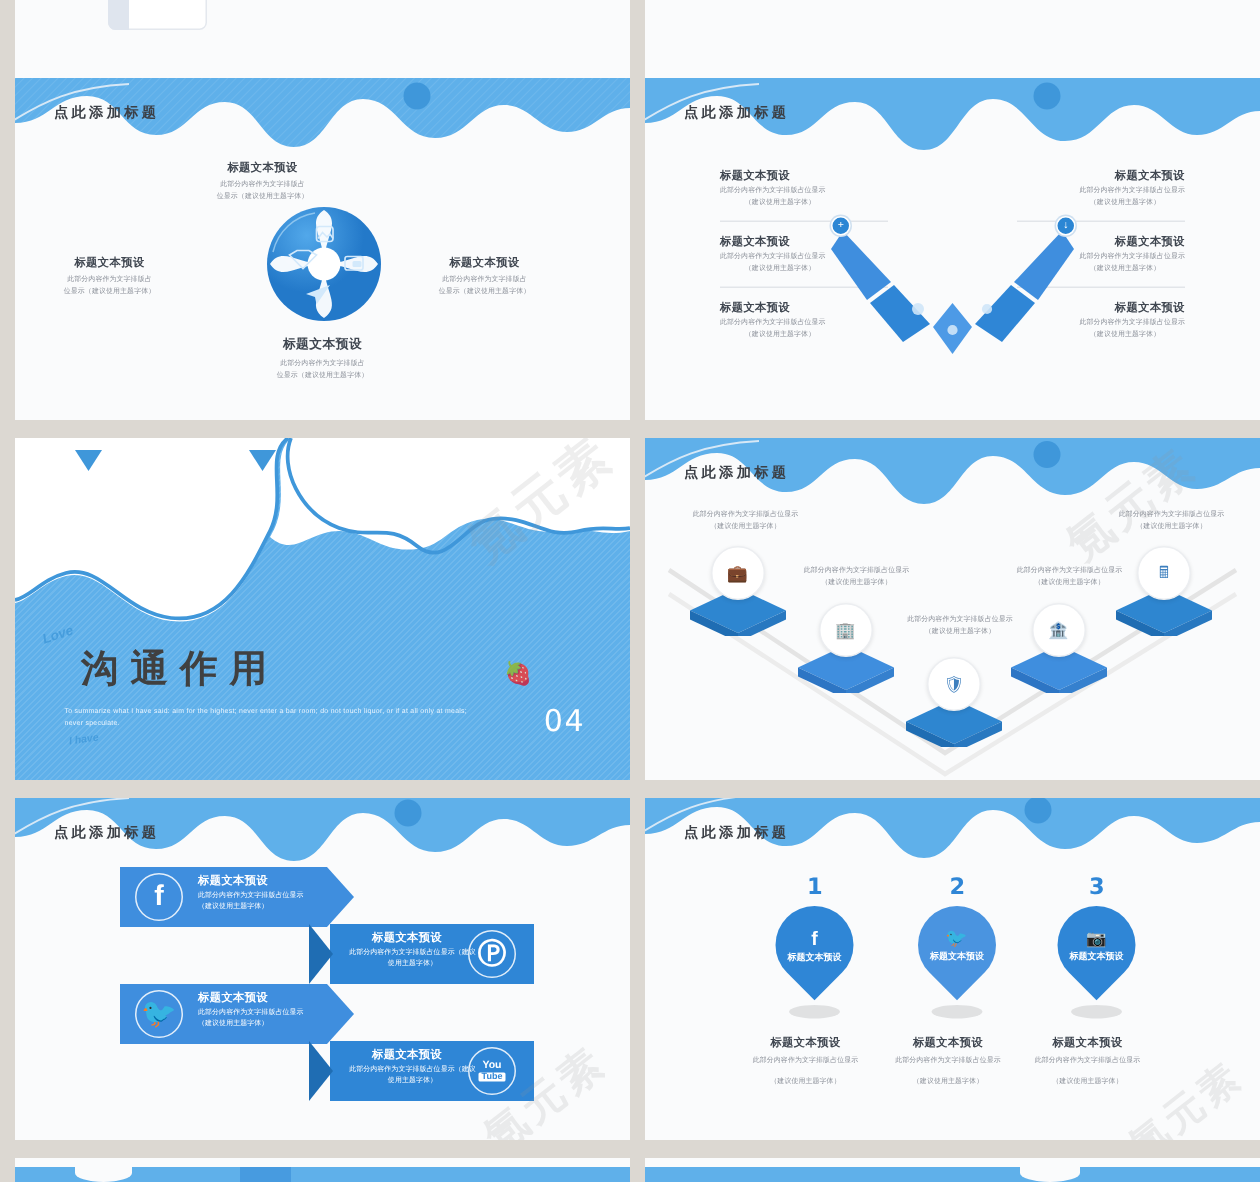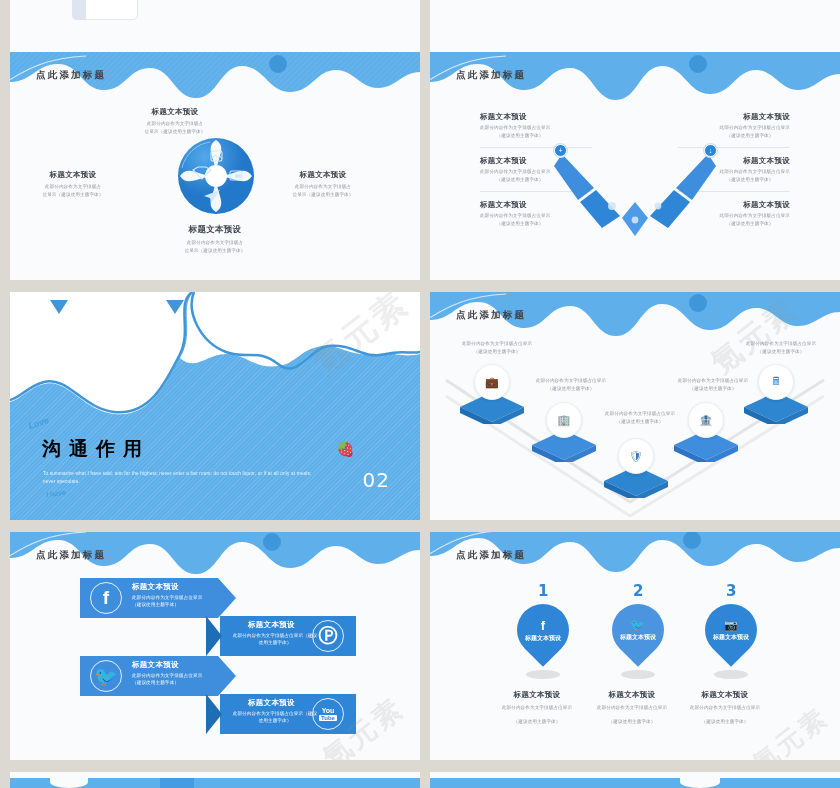--- a/index.html
+++ b/index.html
@@ -50,21 +50,21 @@
   .wm { position:absolute; color:rgba(150,150,150,0.16); font-size:34px; font-weight:bold;
         transform: rotate(-38deg); letter-spacing:3px; pointer-events:none;
         font-family:"DejaVu Sans","Liberation Sans",sans-serif; }
   .vline { position:absolute; height:1px; background:#e2e5e9; }
   .dotbtn { position:absolute; width:13px; height:13px; border-radius:50%; background:#2b86d4;
             color:#fff; font-size:7px; display:flex; align-items:center; justify-content:center;
             border:1.5px solid #fff; box-shadow:0 0 0 1px #cfe0f0; }
 
   
   .cover { background:#5fb0ea; }
-  .cover .bigtitle { position:absolute; left:32px; bottom:58px; color:#000000; font-size:19px;
+  .cover .bigtitle { position:absolute; left:44px; bottom:58px; color:#404040; font-size:25px;
                      font-weight:bold; letter-spacing:8px;
                      font-family:"DejaVu Sans","Liberation Sans",sans-serif; }
   .cover .sub { position:absolute; left:33px; bottom:33px; width:280px; color:#eaf5ff;
                 font-size:4.6px; line-height:1.9; letter-spacing:.2px; }
   .cover .num { position:absolute; right:30px; bottom:28px; color:#fff; font-size:20px;
                 letter-spacing:1px; font-family:"DejaVu Sans","Liberation Sans",sans-serif; }
   .badge-love, .badge-have { position:absolute; color:#3d96d8; font-size:9px; font-weight:bold;
                              font-style:italic; opacity:.75; }
   .strawberry { position:absolute; color:#3f97da; font-size:15px; opacity:.75; }
   .circ { position:absolute; width:36px; height:36px; border-radius:50%; background:#fff;
@@ -241,21 +241,21 @@
       <path d="M184,0 C176,20 190,50 216,60 C238,68 248,56 268,72 C288,88 300,56 318,54
                C344,51 352,68 376,62 C392,58 400,62 410,60" stroke="#3f97da" stroke-width="2.5" fill="none"></path>
       <path d="M40,8 L58,8 L49,22 Z" fill="#3f97da"></path>
       <path d="M156,8 L174,8 L165,22 Z" fill="#3f97da"></path>
     </svg>
     <div class="badge-love" style="left:18px;top:126px;transform:rotate(-18deg);">Love</div>
     <div class="badge-have" style="left:36px;top:198px;transform:rotate(-8deg);font-size:7px;">I have</div>
     <div class="strawberry" style="left:326px;bottom:62px;">🍓</div>
     <div class="bigtitle">沟通作用</div>
     <div class="sub">To summarize what I have said: aim for the highest; never enter a bar room; do not touch liquor, or if at all only at meals; never speculate.</div>
-    <div class="num">02</div>
+    <div class="num">04</div>
     <div class="wm" style="right:4px;top:18px;">氪元素</div>
   </div>
 
   <div class="slide">
     <div class="cloudtop">
       <svg viewBox="0 0 410 62" preserveAspectRatio="none">
         <path d="M0,0 L410,0 L410,20 C392,20 386,34 368,34 C350,34 344,16 326,16
                  C306,16 302,38 280,38 C258,38 254,12 232,12 C210,12 208,44 186,44
                  C164,44 162,14 140,14 C118,14 116,36 94,36 C72,36 70,10 48,10
                  C26,10 22,28 0,28 Z" fill="#5fb0ea"></path>

